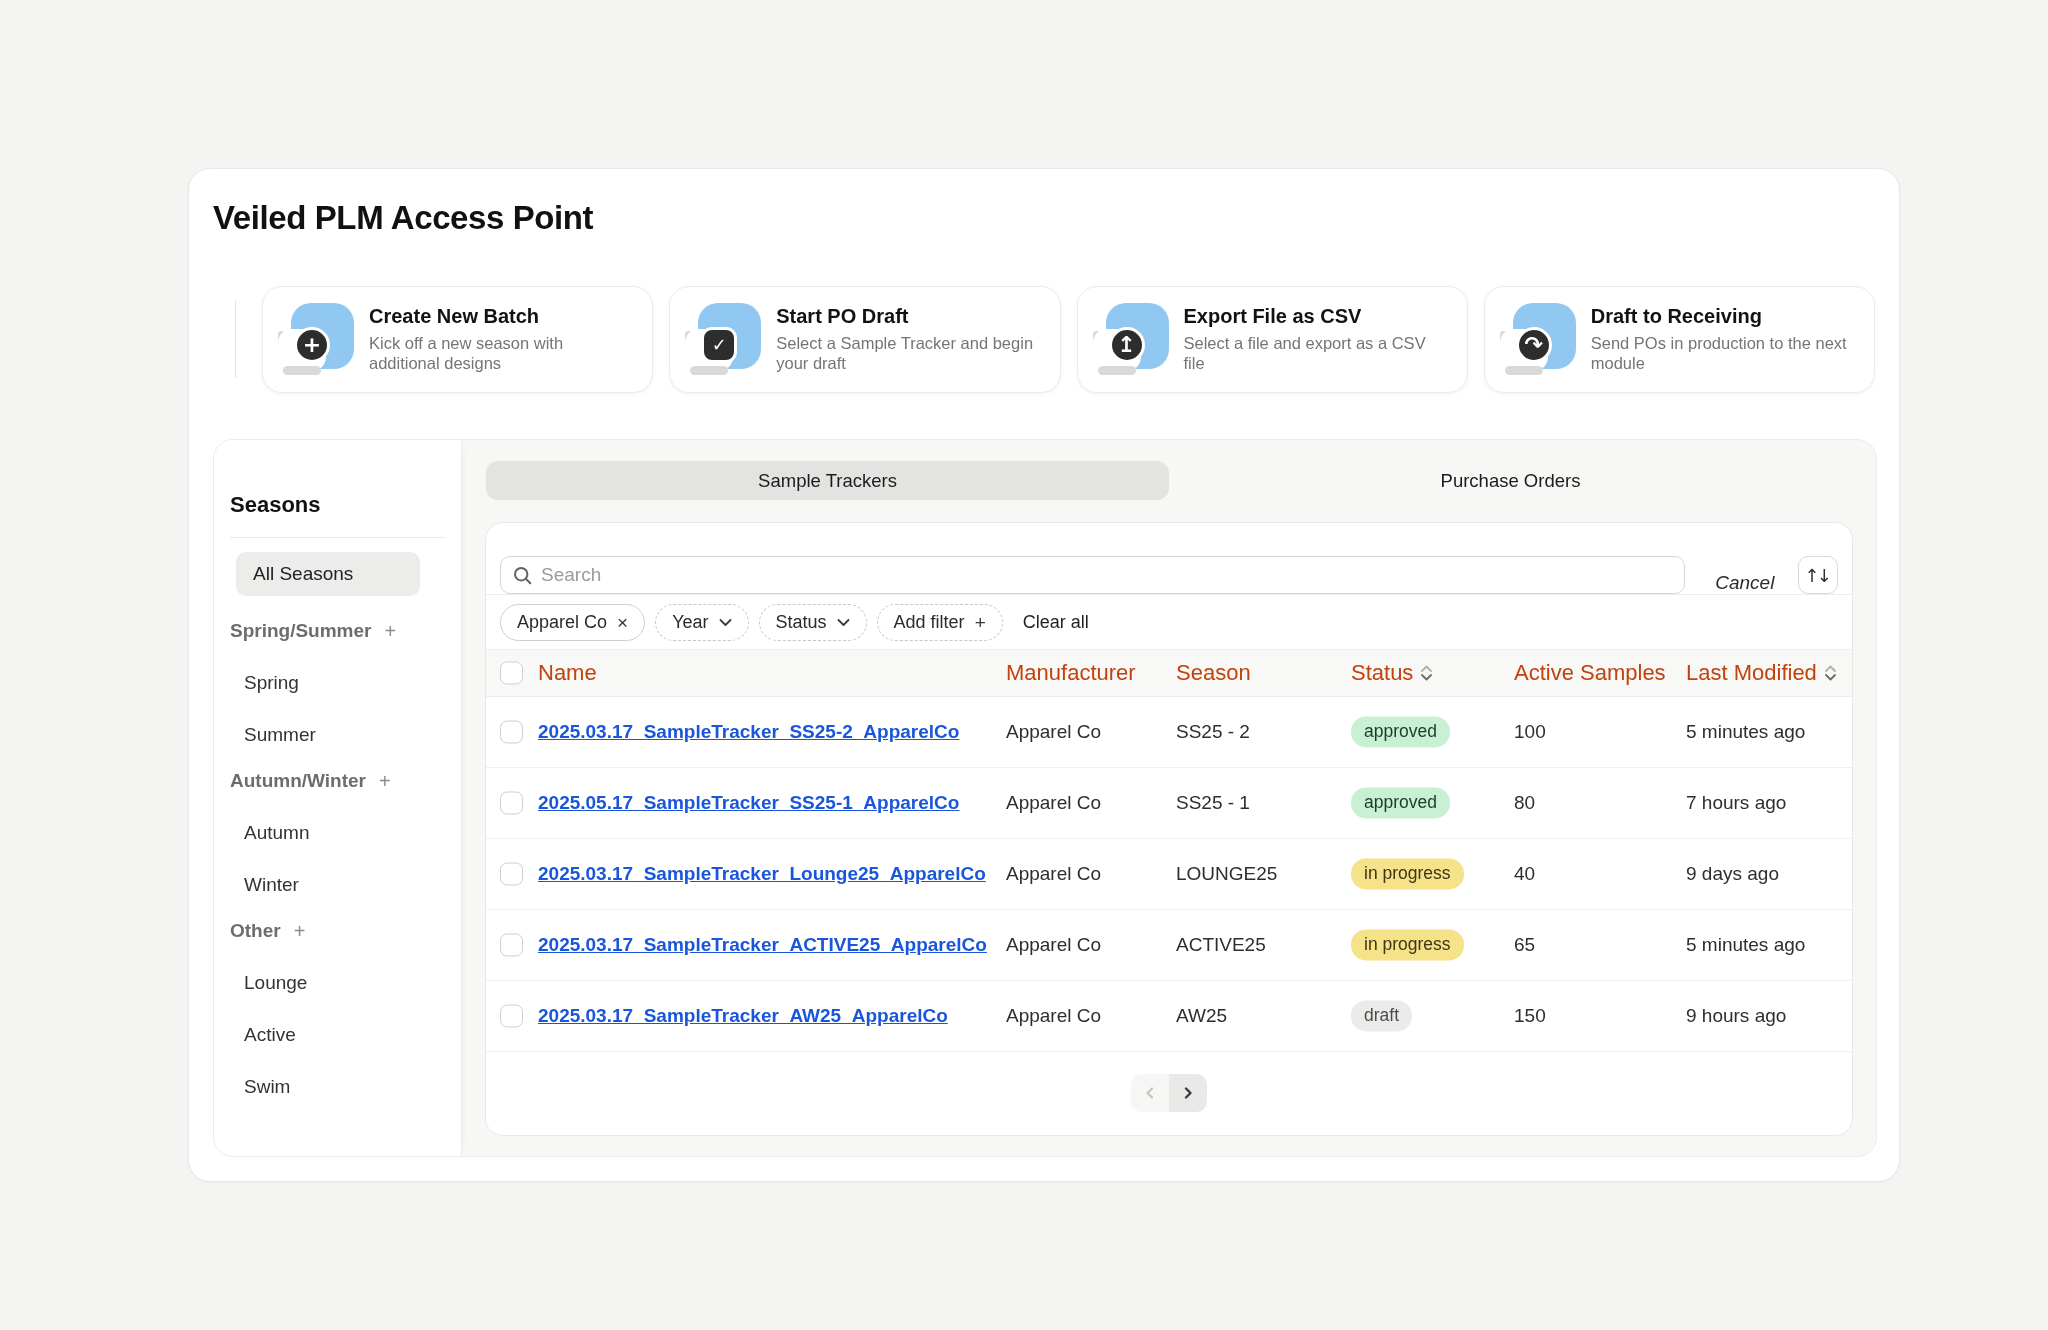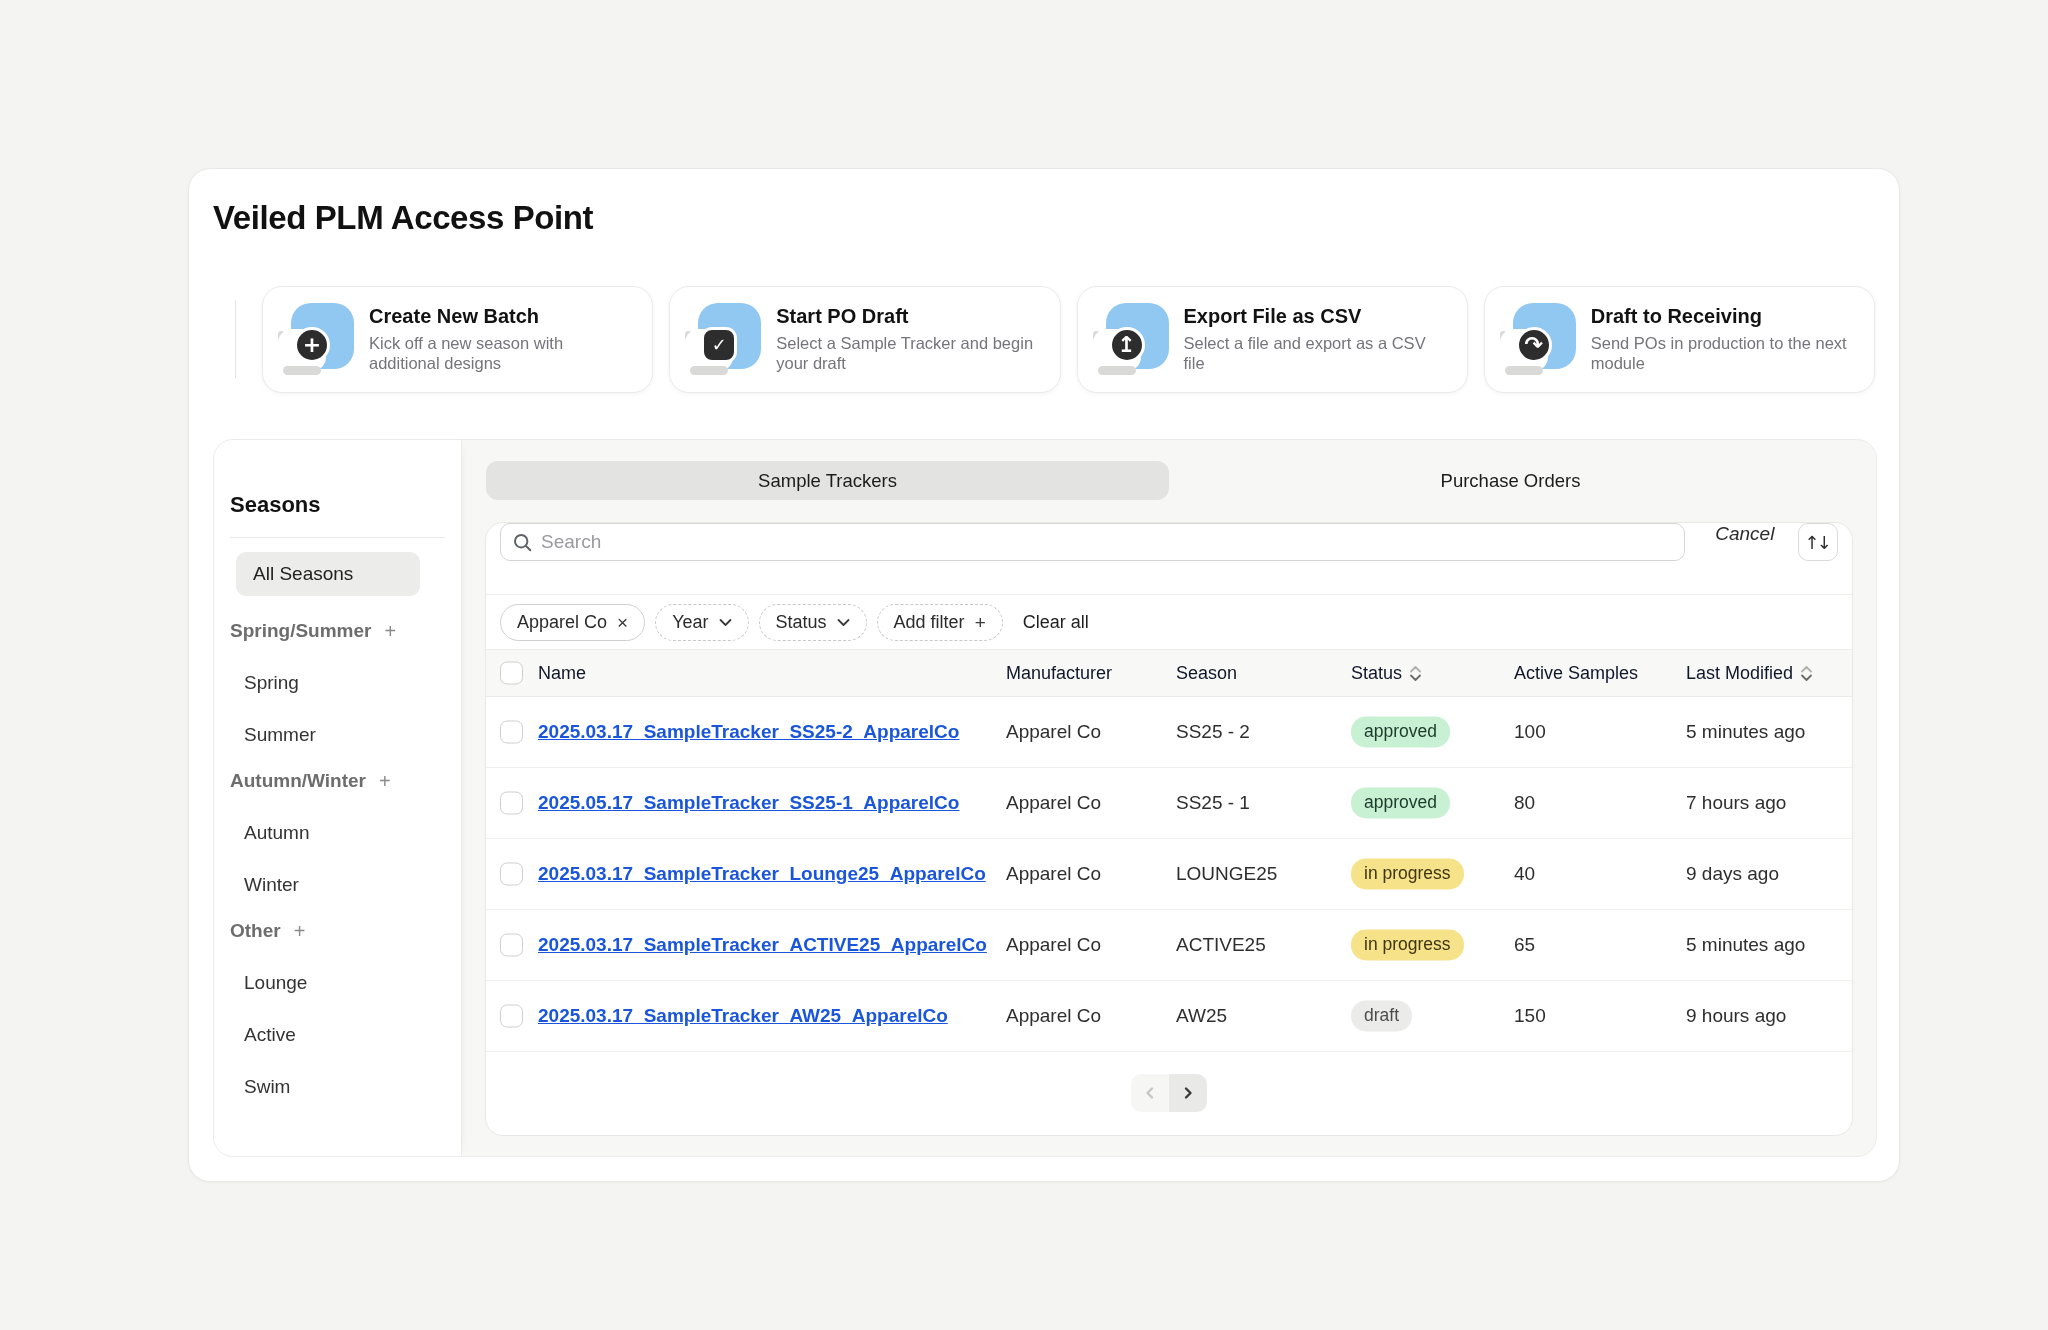--- a/index.html
+++ b/index.html
@@ -76,21 +76,21 @@
   
   .tabs{ position:absolute; left:272px; top:21px; width:1366px; height:39px; display:flex; }
   .tab{ flex:1; display:flex; align-items:center; justify-content:center;
         font-size:18.5px; color:#1c1c1c; border-radius:12px; cursor:pointer; background:transparent; border:none; }
   .tab.active{ background:#e3e3e1; }
   
   .table-panel{
     position:absolute; left:271px; top:82px; width:1368px; height:614px;
     background:#fff; border:1px solid #e8e8e6; border-radius:18px; overflow:hidden;
   }
-  .search-row{ height:72px; display:flex; align-items:flex-start; padding:0 14px; border-bottom:1px solid #ededeb; }
+  .search-row{ height:72px; display:flex; align-items:flex-end; padding:0 14px; border-bottom:1px solid #ededeb; }
   .search-box{
     width:1197px; height:38px; border:1px solid #d5d5d3; border-radius:10px;
     display:flex; align-items:center; gap:9px; padding:0 12px; background:#fff;
   }
   .search-box input{
     border:none; outline:none; flex:1; font-size:19px; color:#333;
     font-family:inherit; background:transparent;
   }
   .search-box input::placeholder{ color:#9a9a9f; }
   .cancel-btn{ margin-left:30px; font-size:19px; font-weight:500; color:#2b2b2b; background:none; border:none; cursor:pointer; font-family:inherit;font-style:italic; }
@@ -111,21 +111,21 @@
   .chip.dashed{ border:1px dashed #c7c7c5; }
   .chip .chip-x{ font-size:19px; color:#3a3a3a; line-height:1; }
   .chip .chip-plus{ font-size:19px; color:#3a3a3a; line-height:1; }
   .clear-all{ margin-left:10px; font-size:18px; font-weight:500; color:#1f1f1f; background:none; border:none; cursor:pointer; font-family:inherit; }
   
   .thead{ position:relative; height:47px; background:#f8f8f6; border-bottom:1px solid #ececea; }
   .trow{ position:relative; height:71px; border-bottom:1px solid #f0f0ee; background:#fff; }
   .cb{ appearance:none; -webkit-appearance:none; position:absolute; left:14px; top:50%; transform:translateY(-50%);
        width:23px; height:23px; border:1.5px solid #cfcfcd; border-radius:7px; background:#fff; cursor:pointer; }
   .col{ position:absolute; top:50%; transform:translateY(-50%); display:flex; align-items:center; gap:7px;
-        font-size:18px; color:#0f172a; white-space:nowrap; }
+        font-size:22px; color:#c2410c; white-space:nowrap; }
   .cell{ position:absolute; top:50%; transform:translateY(-50%); font-size:19px; color:#2e2e2e; white-space:nowrap; }
   .col-0{ left:52px; } .col-1{ left:520px; } .col-2{ left:690px; }
   .col-3{ left:865px; } .col-4{ left:1028px; } .col-5{ left:1200px; }
   .cell-name a{ color:#1a56db; font-weight:700; text-decoration:underline; font-size:19px; }
   .status-pill{ display:inline-block; padding:6px 13px; border-radius:15px; font-size:17.5px; line-height:1.1; }
   .status-approved{ background:#c8f1d4; color:#1c3a2a; }
   .status-in-progress{ background:#f5e289; color:#3f3513; }
   .status-draft{ background:#ebebe9; color:#4c4c4c; }
   
   .pager{ height:81px; display:flex; align-items:center; justify-content:center; }

